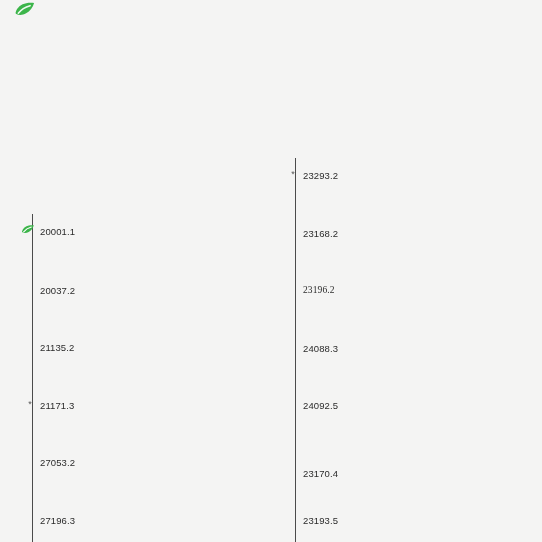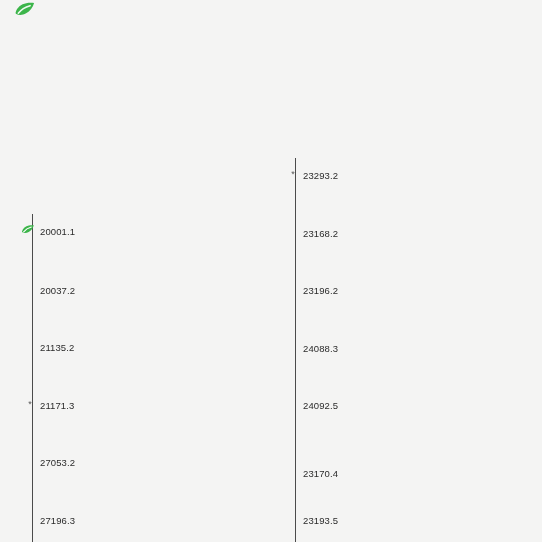--- a/index.html
+++ b/index.html
@@ -320,21 +320,21 @@
         </div>
       </div>
       <div class="label-row" style="left: 303px; top: 168px;">
         <span class="label-star">*</span>
         <span class="label-code" style="color: rgb(43, 43, 43);">23293.2</span>
       </div>
       <div class="label-row" style="left: 303px; top: 226px; align-items: center;">
         <span class="label-code" style="color: rgb(43, 43, 43);">23168.2</span>
       </div>
       <div class="label-row" style="left: 303px; top: 283px;">
-        <span class="label-code" style="color: rgb(43, 43, 43);">23196.2</span>
+        <span class="label-code" style="color: rgb(43, 43, 43); font-family: Liberation Serif, serif;">23196.2</span>
       </div>
       <div class="label-row" style="left: 303px; top: 341px;">
         <span class="label-code" style="color: rgb(43, 43, 43);">24088.3</span>
       </div>
       <div class="label-row" style="left: 303px; top: 398px; text-align: center;">
         <span class="label-code" style="color: rgb(43, 43, 43);">24092.5</span>
       </div>
       <div class="label-row" style="left: 303px; top: 456px;">
         <span class="label-code" style="color: rgb(43, 43, 43); margin-top: 21px;">23170.4</span>
       </div>

